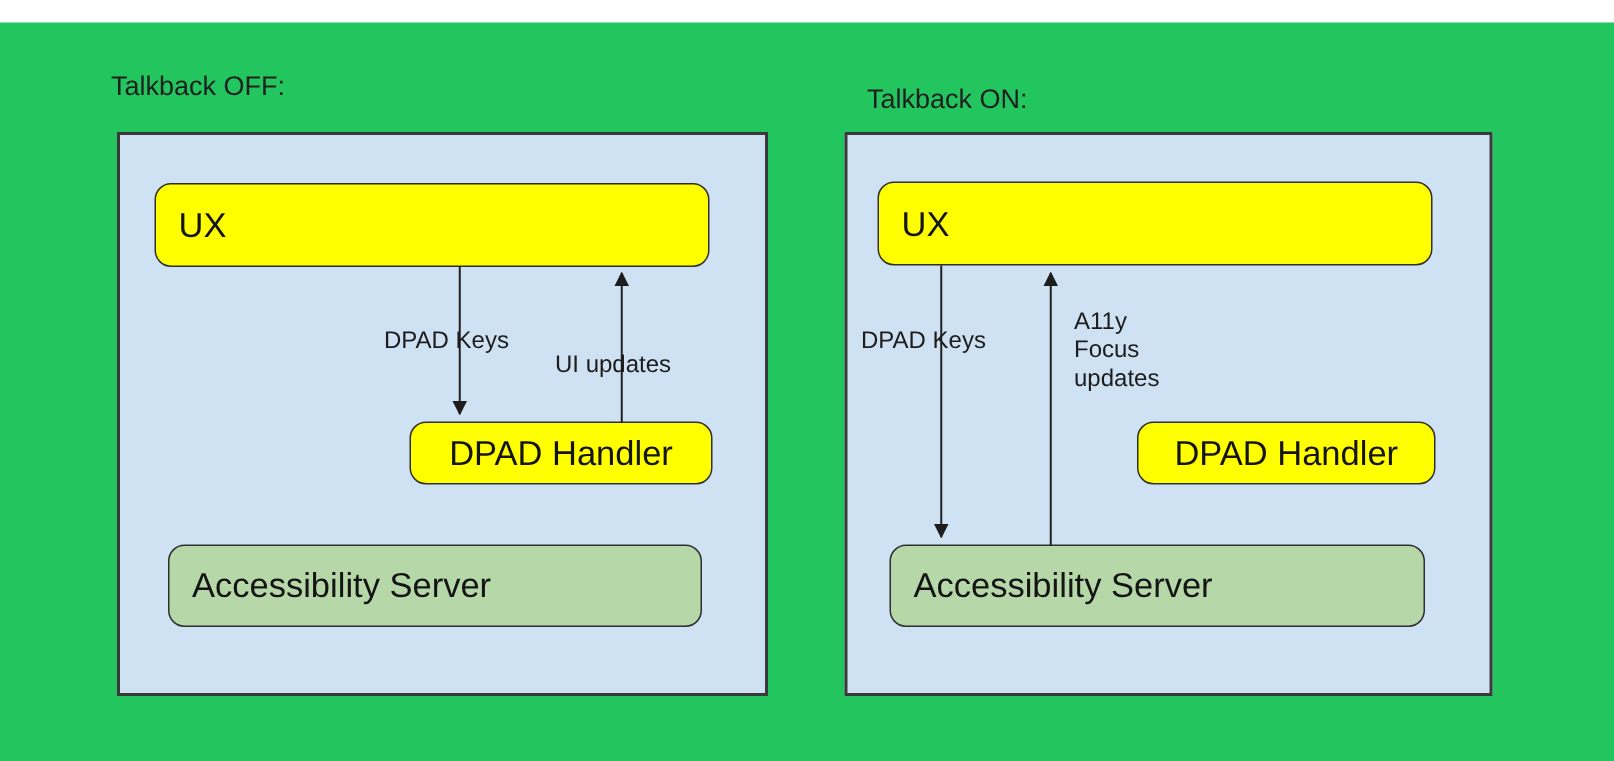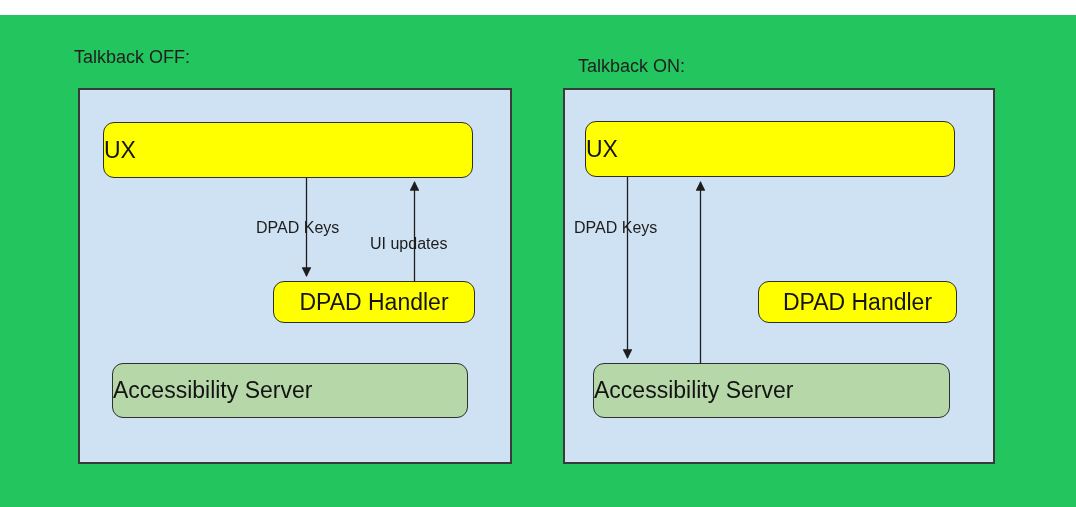--- a/index.html
+++ b/index.html
@@ -29,21 +29,21 @@
     position: absolute;
     background: #ffff00;
     border: 1.5px solid #2f2f2f;
     border-radius: 11px;
     display: flex;
     align-items: center;
     font-size: 23px;
     color: #141414;
     white-space: nowrap;
   }
-  .node.pad-left { }
+  .node.pad-left { padding-left: 15px; }
   .node.centered { justify-content: center; text-align: center; }
   .node.green { background: #b6d7a8; }
   .arrow-label {
     position: absolute;
     font-size: 16px;
     line-height: 18px;
     color: #1c1c1c;
     white-space: nowrap;
   }
   .arrow-label.multiline {
@@ -93,14 +93,17 @@
     <line x1="627.5" y1="162" x2="627.5" y2="343" stroke="#1d1d1d" stroke-width="1.3" marker-end="url(#arrowhead)"></line>
     <line x1="700.5" y1="348.5" x2="700.5" y2="167" stroke="#1d1d1d" stroke-width="1.3" marker-end="url(#arrowhead)"></line>
   </svg>
 
   <div class="arrow-label" style="left:256px; top:204px;">DPAD Keys</div>
 
   <div class="arrow-label" style="left:370px; top:220px;">UI updates</div>
 
   <div class="arrow-label" style="left:574px; top:204px;">DPAD Keys</div>
 
+  <div class="arrow-label multiline" style="left:716px; top:190px;">A11y
+Focus
+updates</div>
 
 </div>
 
 </body></html>

